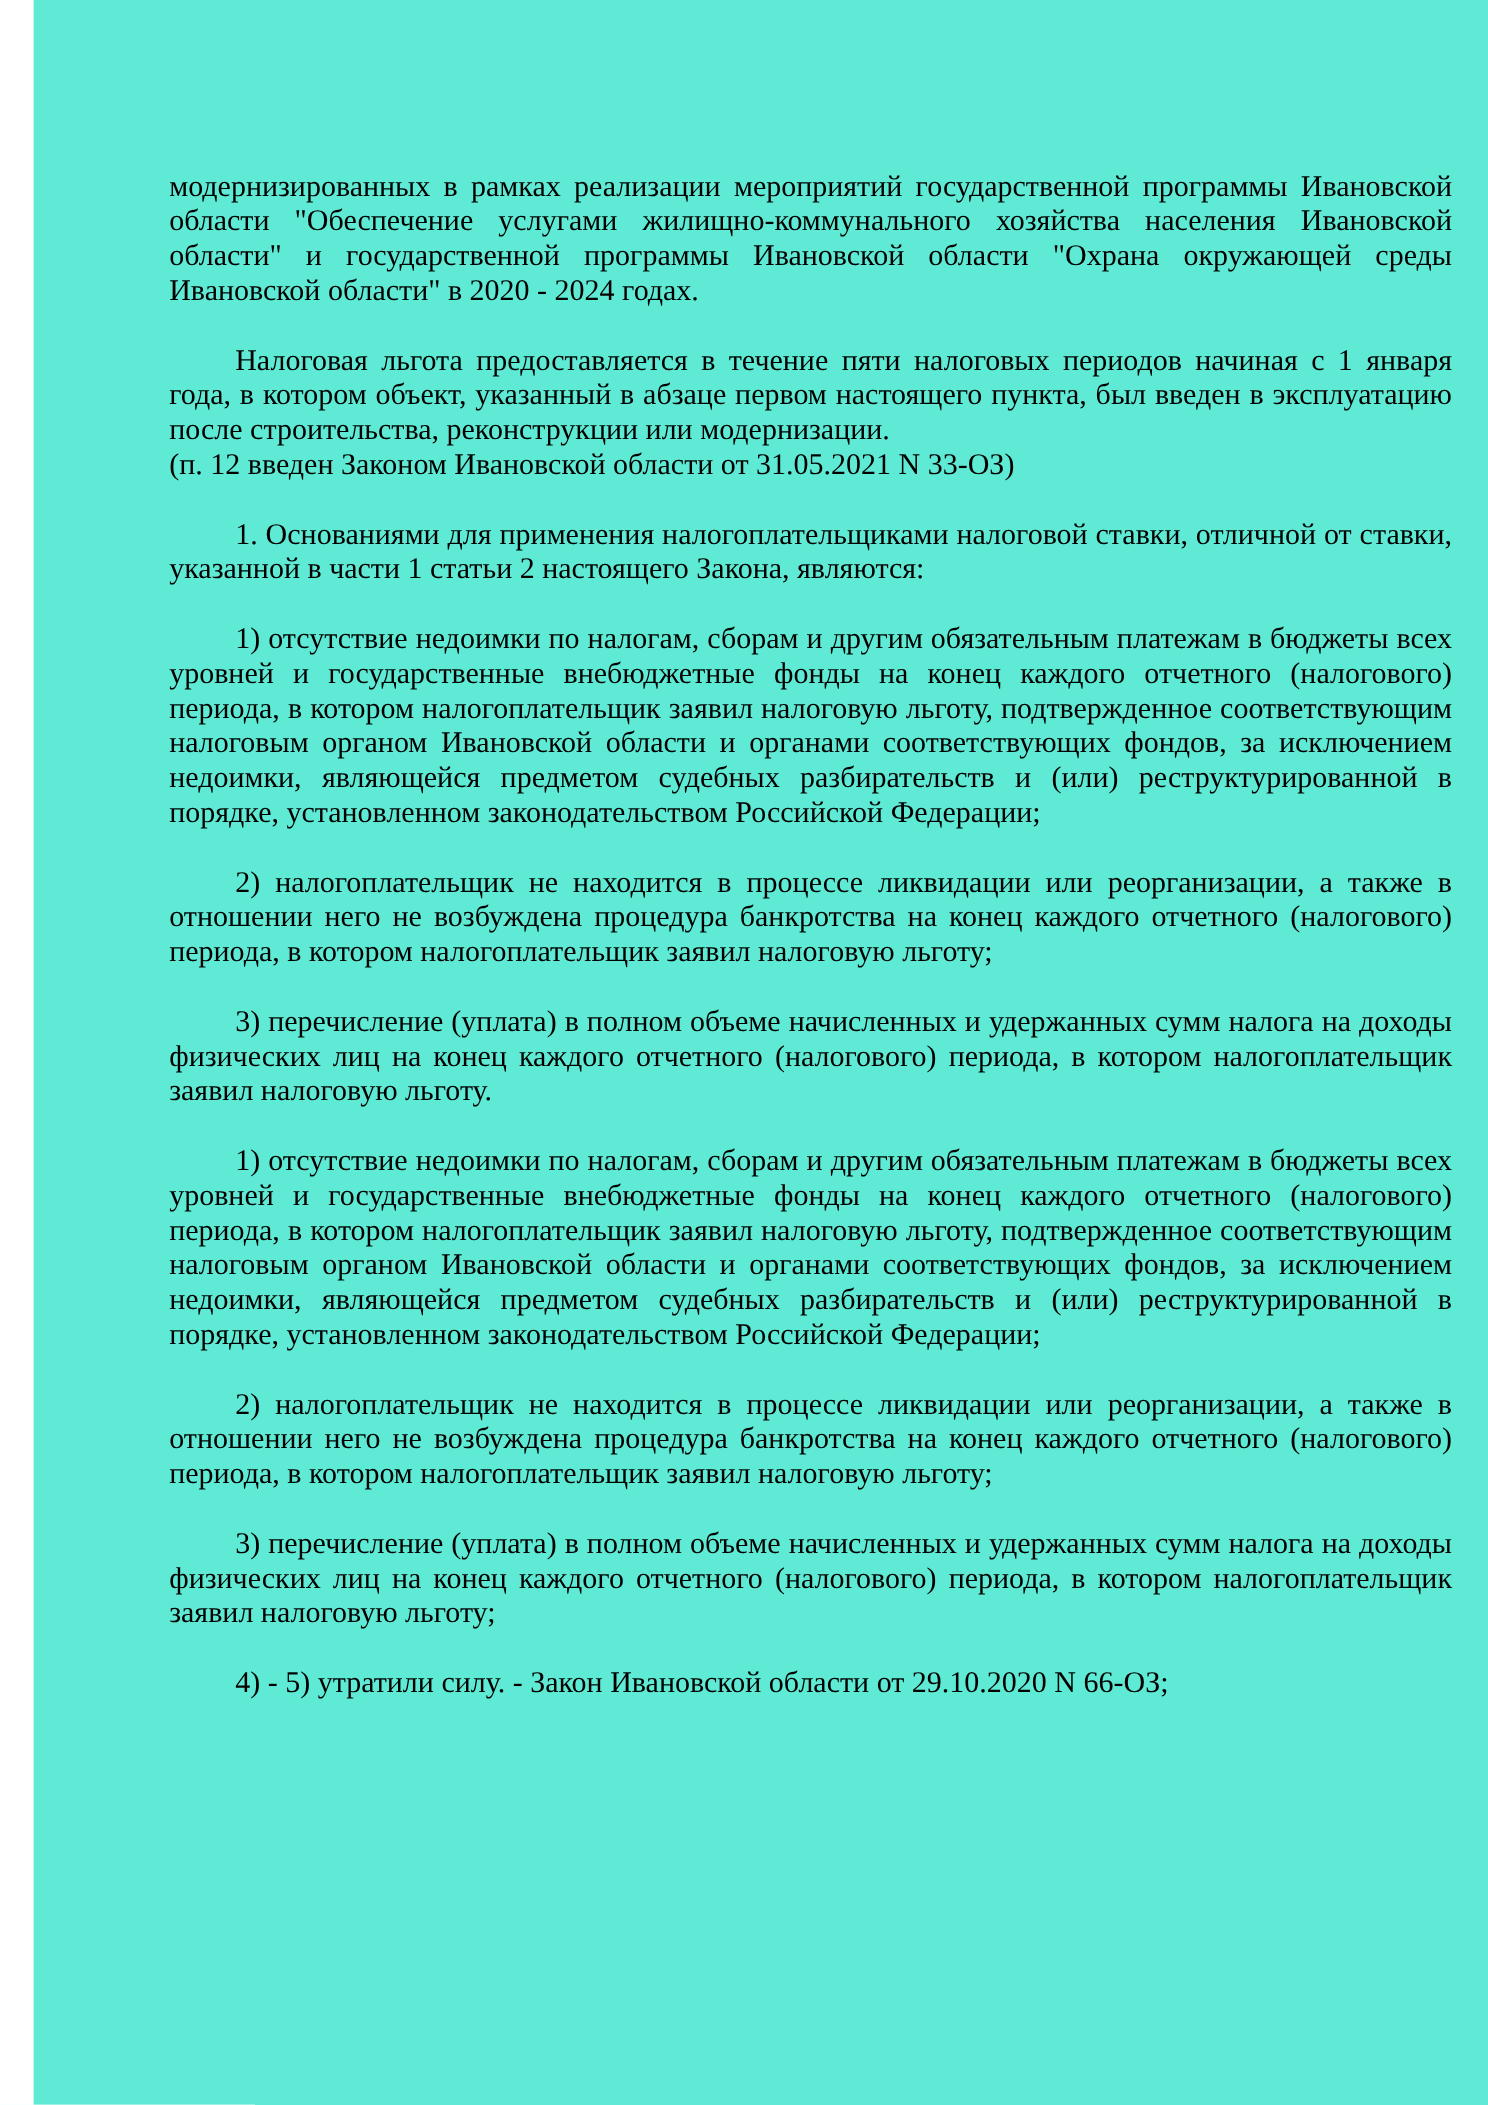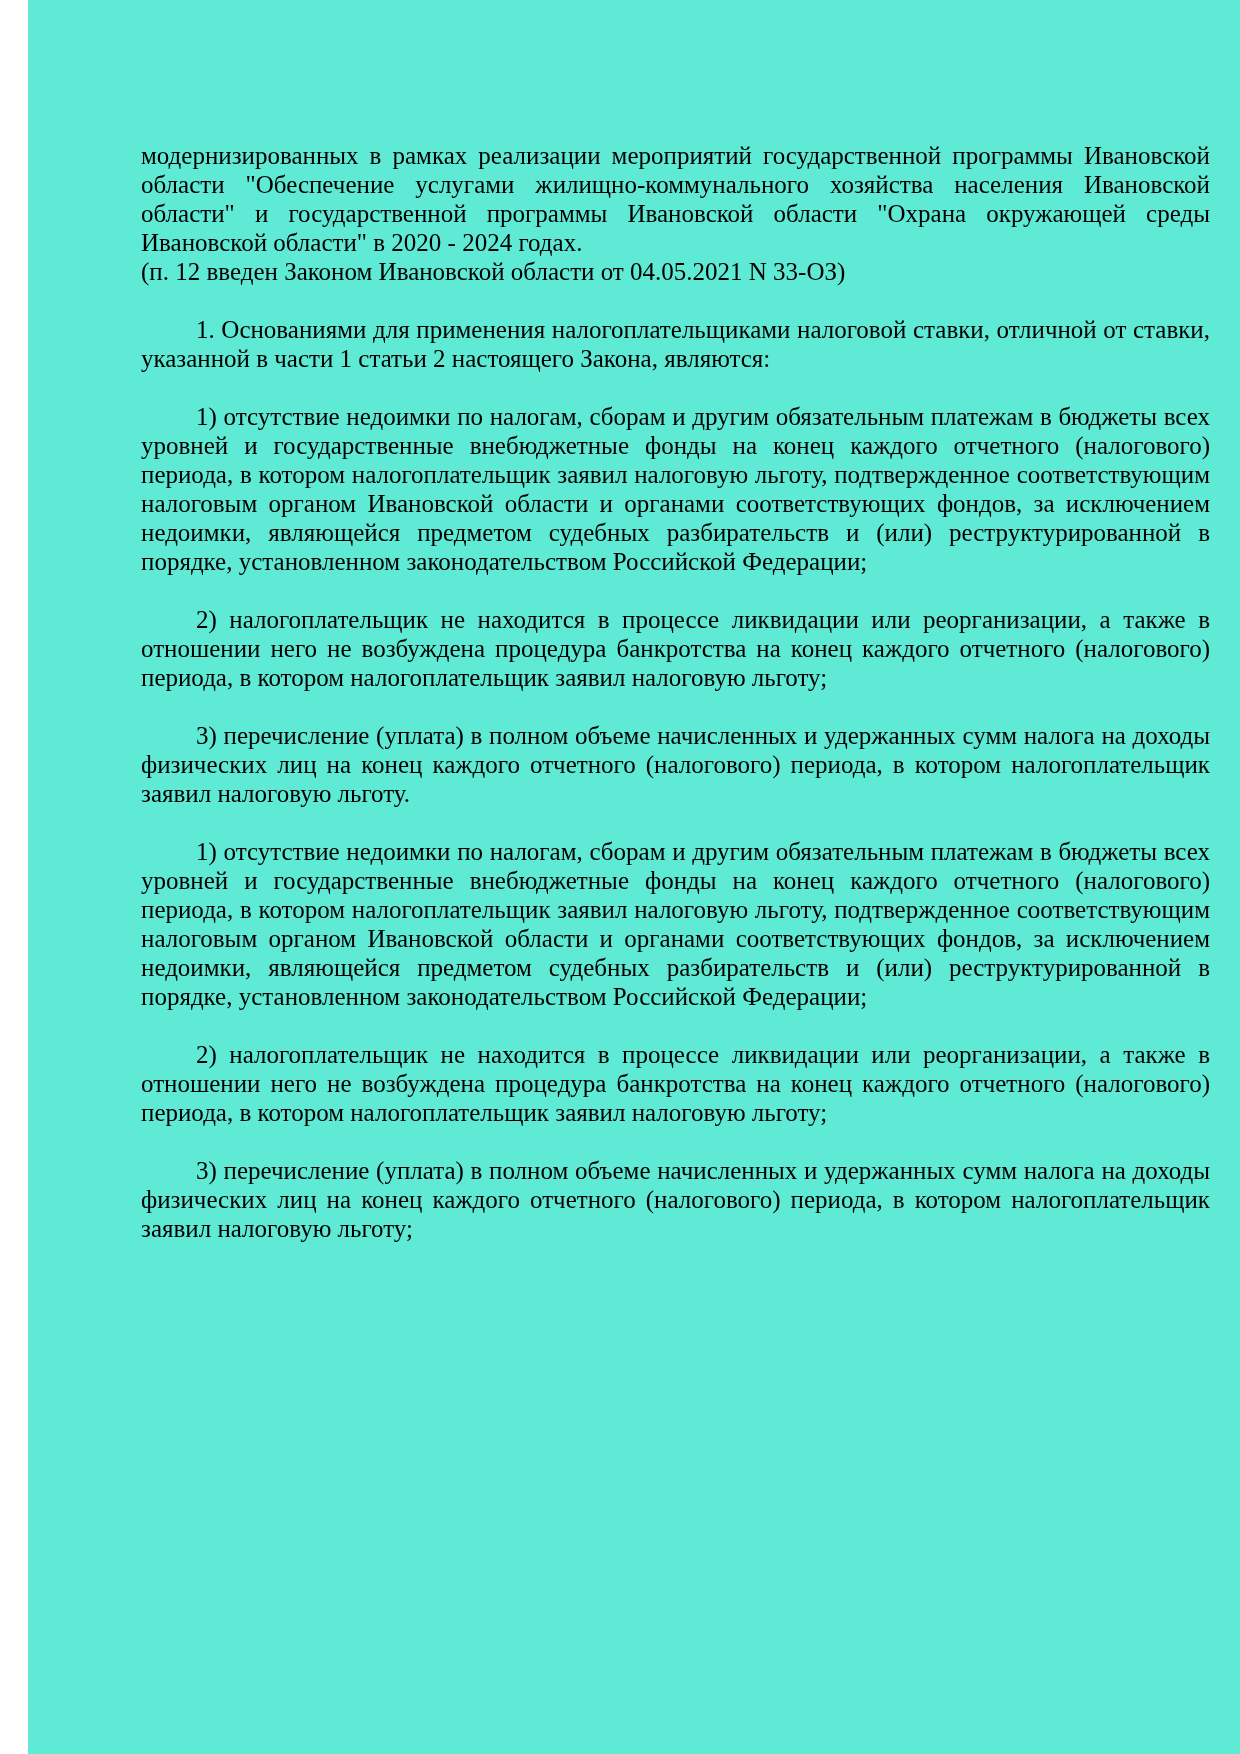--- a/index.html
+++ b/index.html
@@ -46,35 +46,37 @@
   }
 </style>
 </head>
 <body>
 
 <div class="page">
   <div class="content">
 
     <p class="para">модернизированных в рамках реализации мероприятий государственной программы Ивановской области "Обеспечение услугами жилищно-коммунального хозяйства населения Ивановской области" и государственной программы Ивановской области "Охрана окружающей среды Ивановской области" в 2020 - 2024 годах.</p>
 
+    <p class="para gap indent">Налоговая льгота предоставляется в течение пяти налоговых периодов начиная с 1 января года, в котором объект, указанный в абзаце первом настоящего пункта, был введен в эксплуатацию после строительства, реконструкции или модернизации.</p>
 
-    <p class="para note">(п. 12 введен Законом Ивановской области от 04.05.2021 N 33-ОЗ)</p>
+    <p class="para note">(п. 12 введен Законом Ивановской области от 31.05.2021 N 33-ОЗ)</p>
 
 
 
     <p class="para gap indent">1. Основаниями для применения налогоплательщиками налоговой ставки, отличной от ставки, указанной в части 1 статьи 2 настоящего Закона, являются:</p>
 
     <p class="para gap indent">1) отсутствие недоимки по налогам, сборам и другим обязательным платежам в бюджеты всех уровней и государственные внебюджетные фонды на конец каждого отчетного (налогового) периода, в котором налогоплательщик заявил налоговую льготу, подтвержденное соответствующим налоговым органом Ивановской области и органами соответствующих фондов, за исключением недоимки, являющейся предметом судебных разбирательств и (или) реструктурированной в порядке, установленном законодательством Российской Федерации;</p>
 
     <p class="para gap indent">2) налогоплательщик не находится в процессе ликвидации или реорганизации, а также в отношении него не возбуждена процедура банкротства на конец каждого отчетного (налогового) периода, в котором налогоплательщик заявил налоговую льготу;</p>
 
     <p class="para gap indent">3) перечисление (уплата) в полном объеме начисленных и удержанных сумм налога на доходы физических лиц на конец каждого отчетного (налогового) периода, в котором налогоплательщик заявил налоговую льготу.</p>
 
 
     <p class="para gap indent">1) отсутствие недоимки по налогам, сборам и другим обязательным платежам в бюджеты всех уровней и государственные внебюджетные фонды на конец каждого отчетного (налогового) периода, в котором налогоплательщик заявил налоговую льготу, подтвержденное соответствующим налоговым органом Ивановской области и органами соответствующих фондов, за исключением недоимки, являющейся предметом судебных разбирательств и (или) реструктурированной в порядке, установленном законодательством Российской Федерации;</p>
 
     <p class="para gap indent">2) налогоплательщик не находится в процессе ликвидации или реорганизации, а также в отношении него не возбуждена процедура банкротства на конец каждого отчетного (налогового) периода, в котором налогоплательщик заявил налоговую льготу;</p>
 
     <p class="para gap indent">3) перечисление (уплата) в полном объеме начисленных и удержанных сумм налога на доходы физических лиц на конец каждого отчетного (налогового) периода, в котором налогоплательщик заявил налоговую льготу;</p>
 
+    <p class="para gap indent">4) - 5) утратили силу. - Закон Ивановской области от 29.10.2020 N 66-ОЗ;</p>
 
   </div>
 </div>
 
 </body></html>

